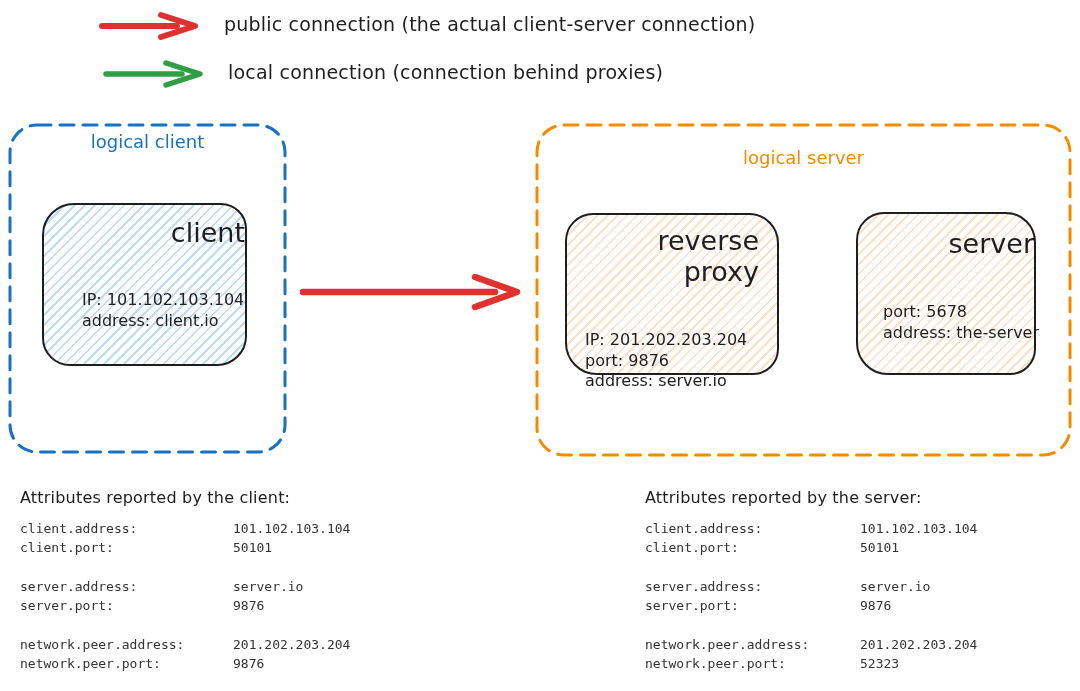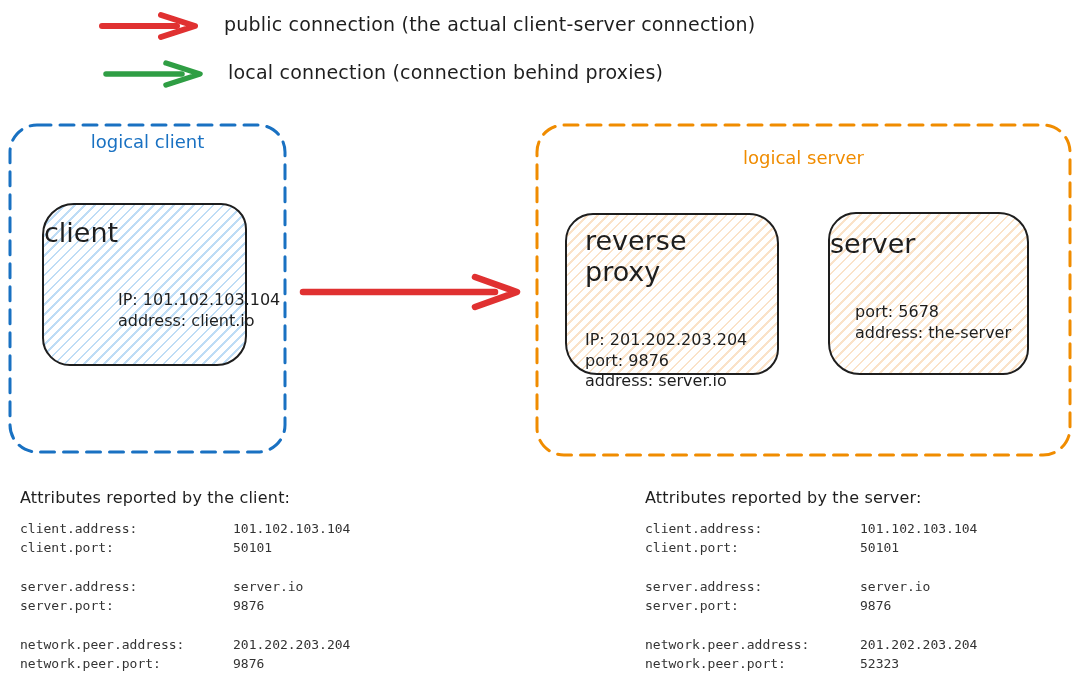--- a/index.html
+++ b/index.html
@@ -54,21 +54,21 @@
       135deg,
       rgba(246, 198, 146, 0.5) 0px,
       rgba(246, 198, 146, 0.5) 1.8px,
       rgba(255, 255, 255, 0) 1.8px,
       rgba(255, 255, 255, 0) 7px
     );
   }
   .node-title {
     position: absolute;
     left: 0; right: 0;
-    text-align: left;
+    text-align: right;
     font-size: 27px;
     line-height: 1.15;
     color: #1e1e1e;
   }
   .node-lines {
     position: absolute;
     font-size: 16px;
     line-height: 20.5px;
     color: #1e1e1e;
     white-space: nowrap;
@@ -115,21 +115,21 @@
   </svg>
   <div class="abs legend-text" style="left:228px; top:61px;">local connection (connection behind proxies)</div>
 
   <svg class="abs" style="left:7px; top:122px;" width="282" height="334">
     <rect x="3" y="3" width="275" height="327" rx="27" ry="27" fill="none" stroke="#1971c2" stroke-width="3" stroke-dasharray="14 9" stroke-linecap="round"></rect>
   </svg>
   <div class="abs group-label client" style="left:10px; top:131px; width:275px;">logical client</div>
 
   <div class="node blue" style="left:42px; top:203px; width:205px; height:163px;">
     <div class="node-title" style="top:12px;">client</div>
-    <div class="node-lines" style="left:38px; top:85px;margin-left:36px;">
+    <div class="node-lines" style="left:38px; top:85px;">
       <div>IP: 101.102.103.104</div>
       <div>address: client.io</div>
     </div>
   </div>
 
   <svg class="abs" style="left:295px; top:272px;" width="232" height="40">
     <line x1="8" y1="20" x2="200" y2="20" stroke="#e03131" stroke-width="6.5" stroke-linecap="round"></line>
     <polyline points="180,5 222,20 180,35" fill="none" stroke="#e03131" stroke-width="6.5" stroke-linecap="round" stroke-linejoin="round"></polyline>
   </svg>
 
@@ -140,21 +140,21 @@
 
   <div class="node tan" style="left:565px; top:213px; width:214px; height:162px;">
     <div class="node-title" style="top:10px; padding:0 18px;">reverse proxy</div>
     <div class="node-lines" style="left:18px; top:83px;margin-top:32px;">
       <div>IP: 201.202.203.204</div>
       <div>port: 9876</div>
       <div>address: server.io</div>
     </div>
   </div>
 
-  <div class="node tan" style="left:828px; top:212px; width:201px; height:163px;">
+  <div class="node tan" style="left:856px; top:212px; width:180px; height:163px;">
     <div class="node-title" style="top:14px;">server</div>
     <div class="node-lines" style="left:25px; top:88px;">
       <div>port: 5678</div>
       <div>address: the-server</div>
     </div>
   </div>
 
   <div class="attrs left" style="left:20px; top:488px;">
     <div class="attrs-heading">Attributes reported by the client:</div>
 

